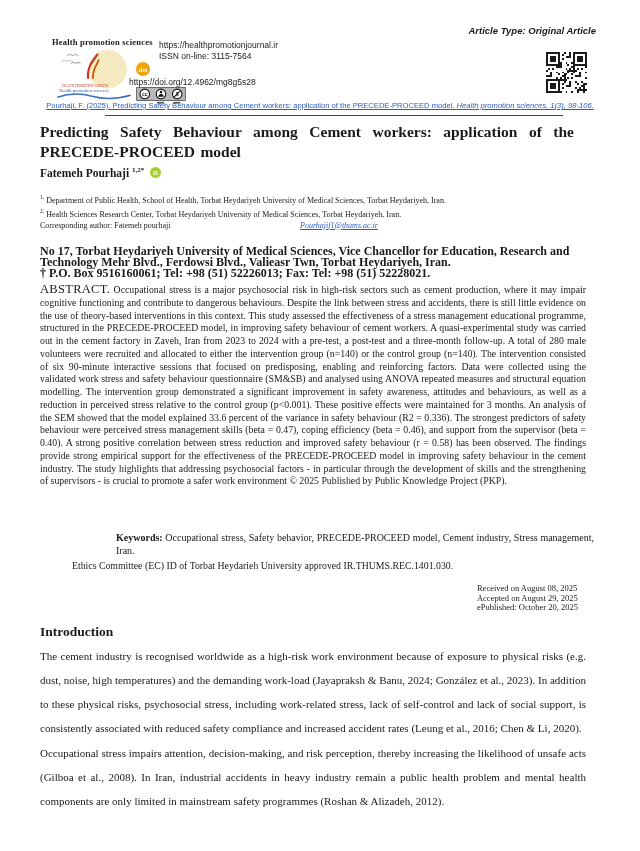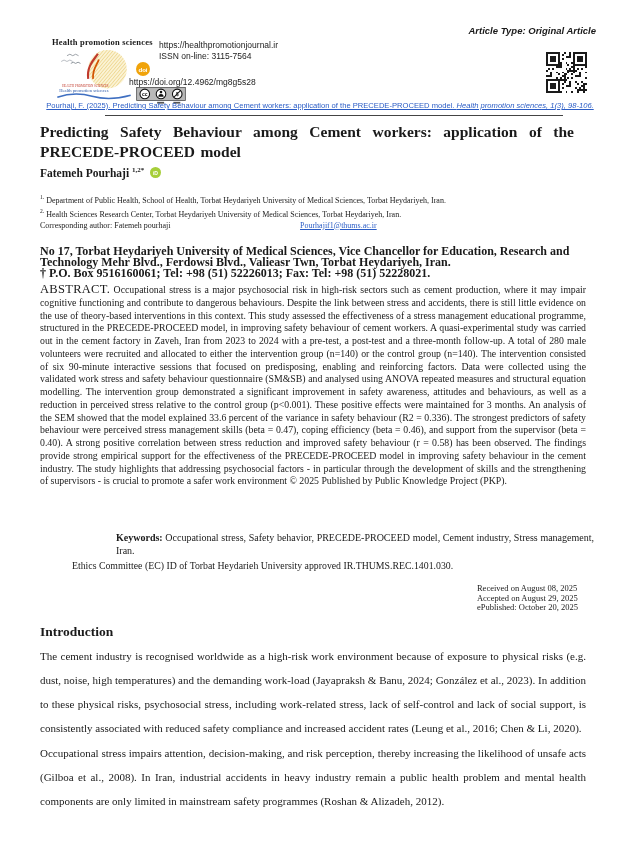--- a/index.html
+++ b/index.html
@@ -24,21 +24,21 @@
   .citation .jrnl { font-style:italic;text-align:center; }
   .rule { position:absolute; left:105px; top:115px; width:458px; height:0; border-top:1.3px solid #444; }
   
   .title { position:absolute; left:40px; top:122px; width:534px; font-size:15.5px; font-weight:bold; line-height:1.3; text-align:justify; word-spacing:1.5px; }
   .author-line { position:absolute; left:40px; top:166px; font-size:11.5px; font-weight:bold; }
   .author-line sup { font-size:7px; }
   .orcid-icon { display:inline-block; width:11px; height:11px; vertical-align:-1px; margin-left:3px; }
   .affils { position:absolute; left:40px; top:192px; width:540px; font-size:8px; line-height:10.6px; }
   .affils sup { font-size:5.5px; }
   .corr { position:relative; }
-  .corr .email { position:absolute; left:260px; top:0; color:#2a5cc5; text-decoration:underline; }
+  .corr .email { position:absolute; left:260px; top:0; color:#2a5cc5; text-decoration:underline;font-style:italic; }
   .address { position:absolute; left:40px; top:246px; width:540px; font-size:12px; line-height:10.6px;font-weight:bold; }
   .address .l2 { margin-top:1px; }
   
   .abstract { position:absolute; left:40px; top:283px; width:546px; font-size:9.8px; line-height:12.75px; text-align:justify; }
   .abstract .abs-label { font-size:12.5px; letter-spacing:.3px;margin-top:20px; }
   .keywords { position:absolute; left:72px; top:532px; width:478px; font-size:10px; line-height:12.75px; text-align:justify;margin-left:44px; }
   .keywords b { font-weight:bold; }
   .ethics { position:absolute; left:72px; top:560px; width:500px; font-size:9.8px; }
   .dates { position:absolute; right:62px; top:584px; font-size:8.5px; line-height:9.6px; }
   

